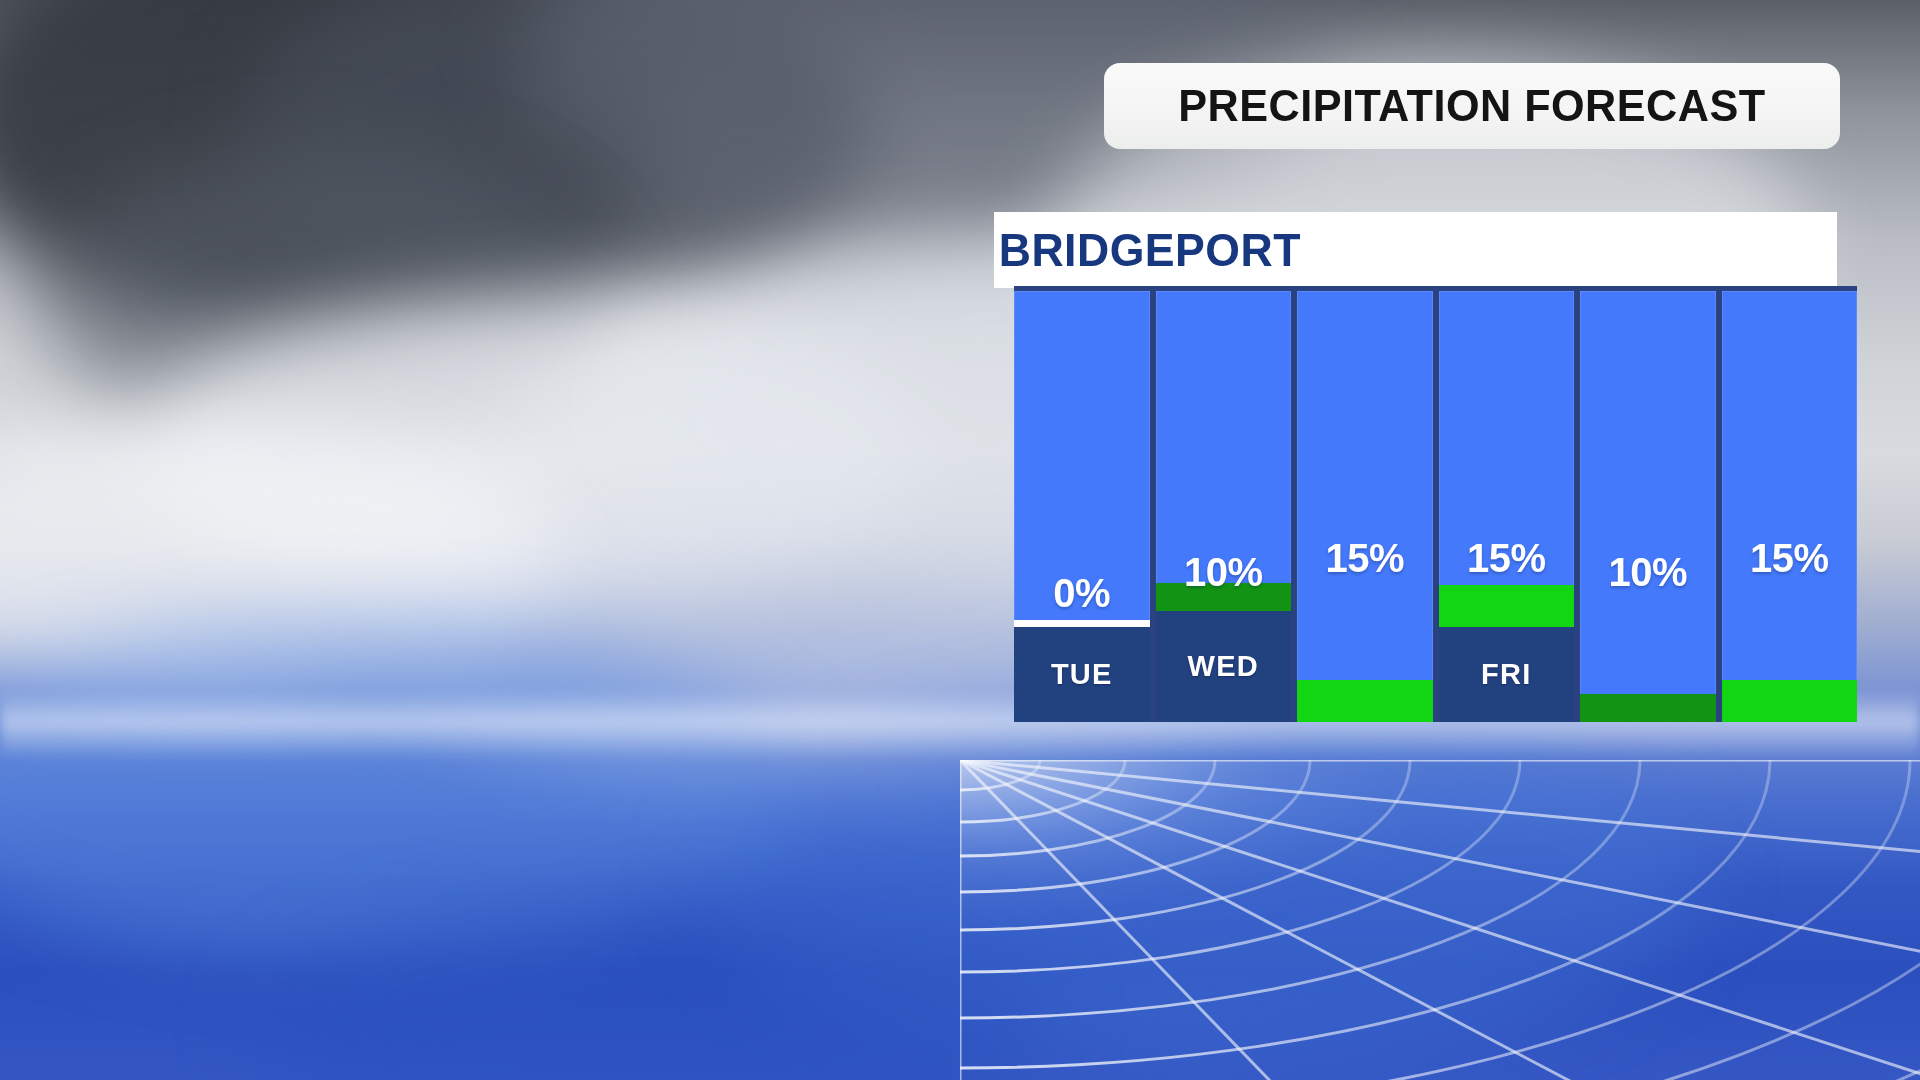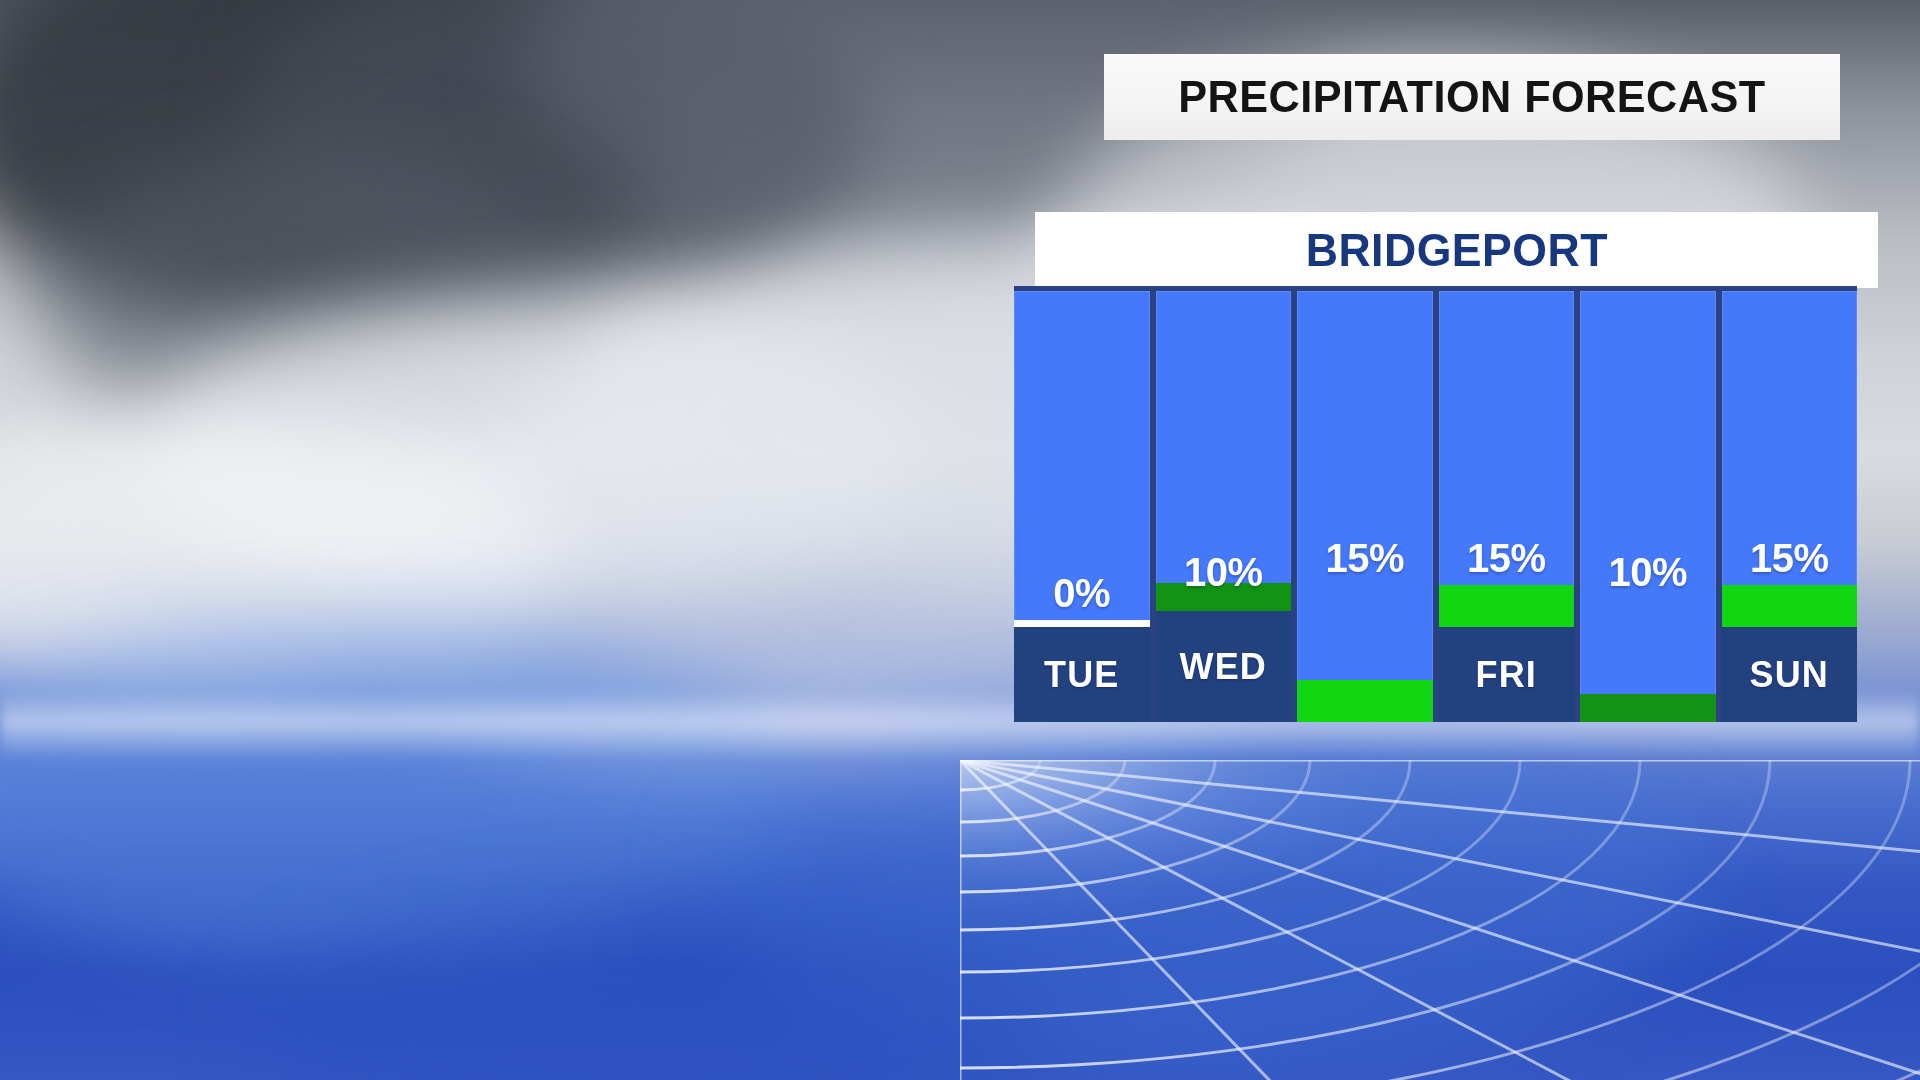--- a/index.html
+++ b/index.html
@@ -73,48 +73,49 @@
     height: 480px;
     overflow: hidden;
     opacity: 0.95;
   }
   .radar-wrap svg { display: block; }
 
   
   .title-banner {
     position: absolute;
     left: 1104px;
-    top: 54px;
+    top: 63px;
     width: 736px;
     height: 86px;
     background: linear-gradient(180deg, #fafafa 0%, #f4f4f5 60%, #eceded 100%);
     display: flex;
     align-items: center;
     justify-content: center;
+    border-radius: 16px;
   }
   .title-text {
     font-size: 45px;
     font-weight: 700;
     letter-spacing: 0.5px;
     color: #141414;
     transform: scaleX(0.96);
     white-space: nowrap;
   }
 
   
   .city-header {
     position: absolute;
-    left: 1035px;
+    left: 994px;
     top: 212px;
     width: 843px;
     height: 76px;
     background: #ffffff;
     display: flex;
     align-items: center;
-    justify-content: center;
+    justify-content: flex-start;
   }
   .city-name {
     font-size: 46px;
     font-weight: 700;
     color: #17377f;
     letter-spacing: 0.5px;
     transform: scaleX(0.97);
     white-space: nowrap;
   }
 
@@ -166,21 +167,21 @@
   .daybox {
     width: 100%;
     background: #22417f;
     display: flex;
     align-items: center;
     justify-content: center;
     flex: 0 0 auto;
   }
   .day-label {
     color: #ffffff;
-    font-size: 36px;
+    font-size: 29px;
     font-weight: 700;
     letter-spacing: 1.2px;
     text-shadow: 0 1px 2px rgba(0,10,40,0.35);
   }
 </style>
 </head>
 <body>
 
 <div id="stage">
 
@@ -300,19 +301,16 @@
           <span class="day-label">FRI</span>
         </div>
       </div>
       <div class="col">
         <div class="pct" style="bottom: 127px;">10%</div>
         <div class="fill green-dark" style="height: 28px;"></div>
       </div>
       <div class="col">
         <div class="pct" style="bottom: 141px;">15%</div>
         <div class="fill green-bright" style="height: 42px;"></div>
-        <div class="daybox" style="height: 95px;">
-          <span class="day-label">SUN</span>
-        </div>
       </div>
     </div>
 
 </div>
 
 </body></html>

